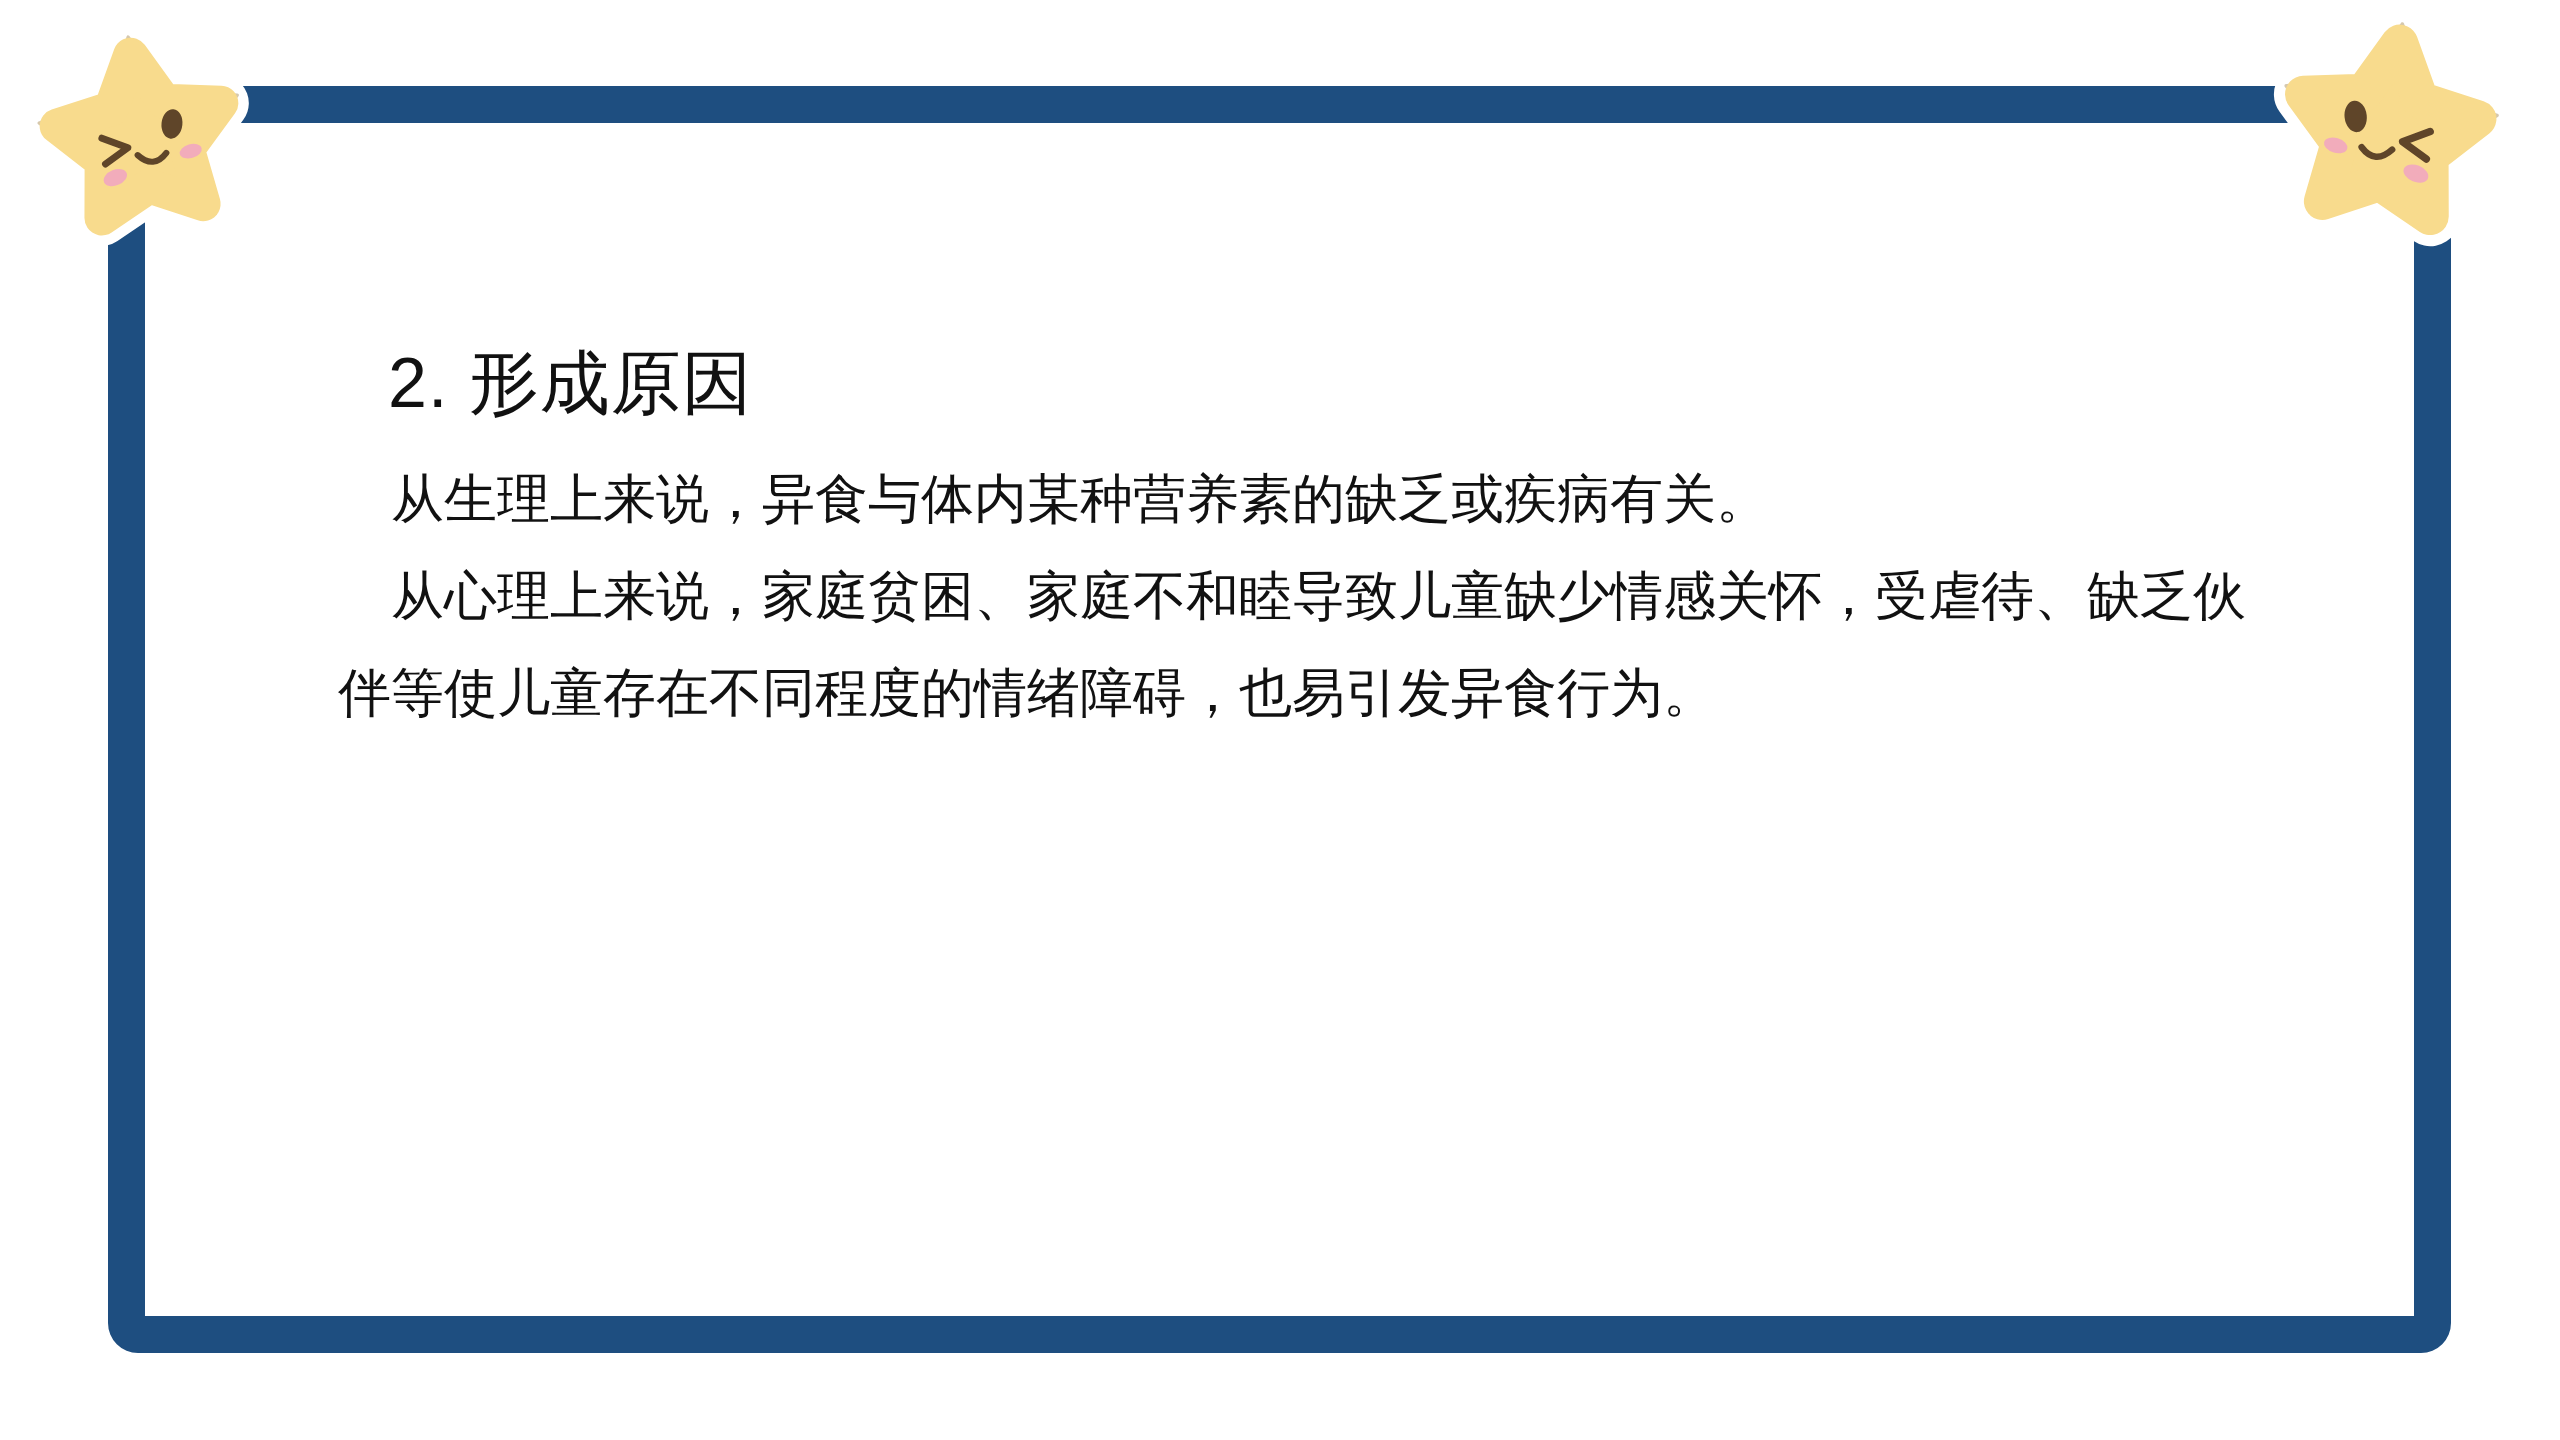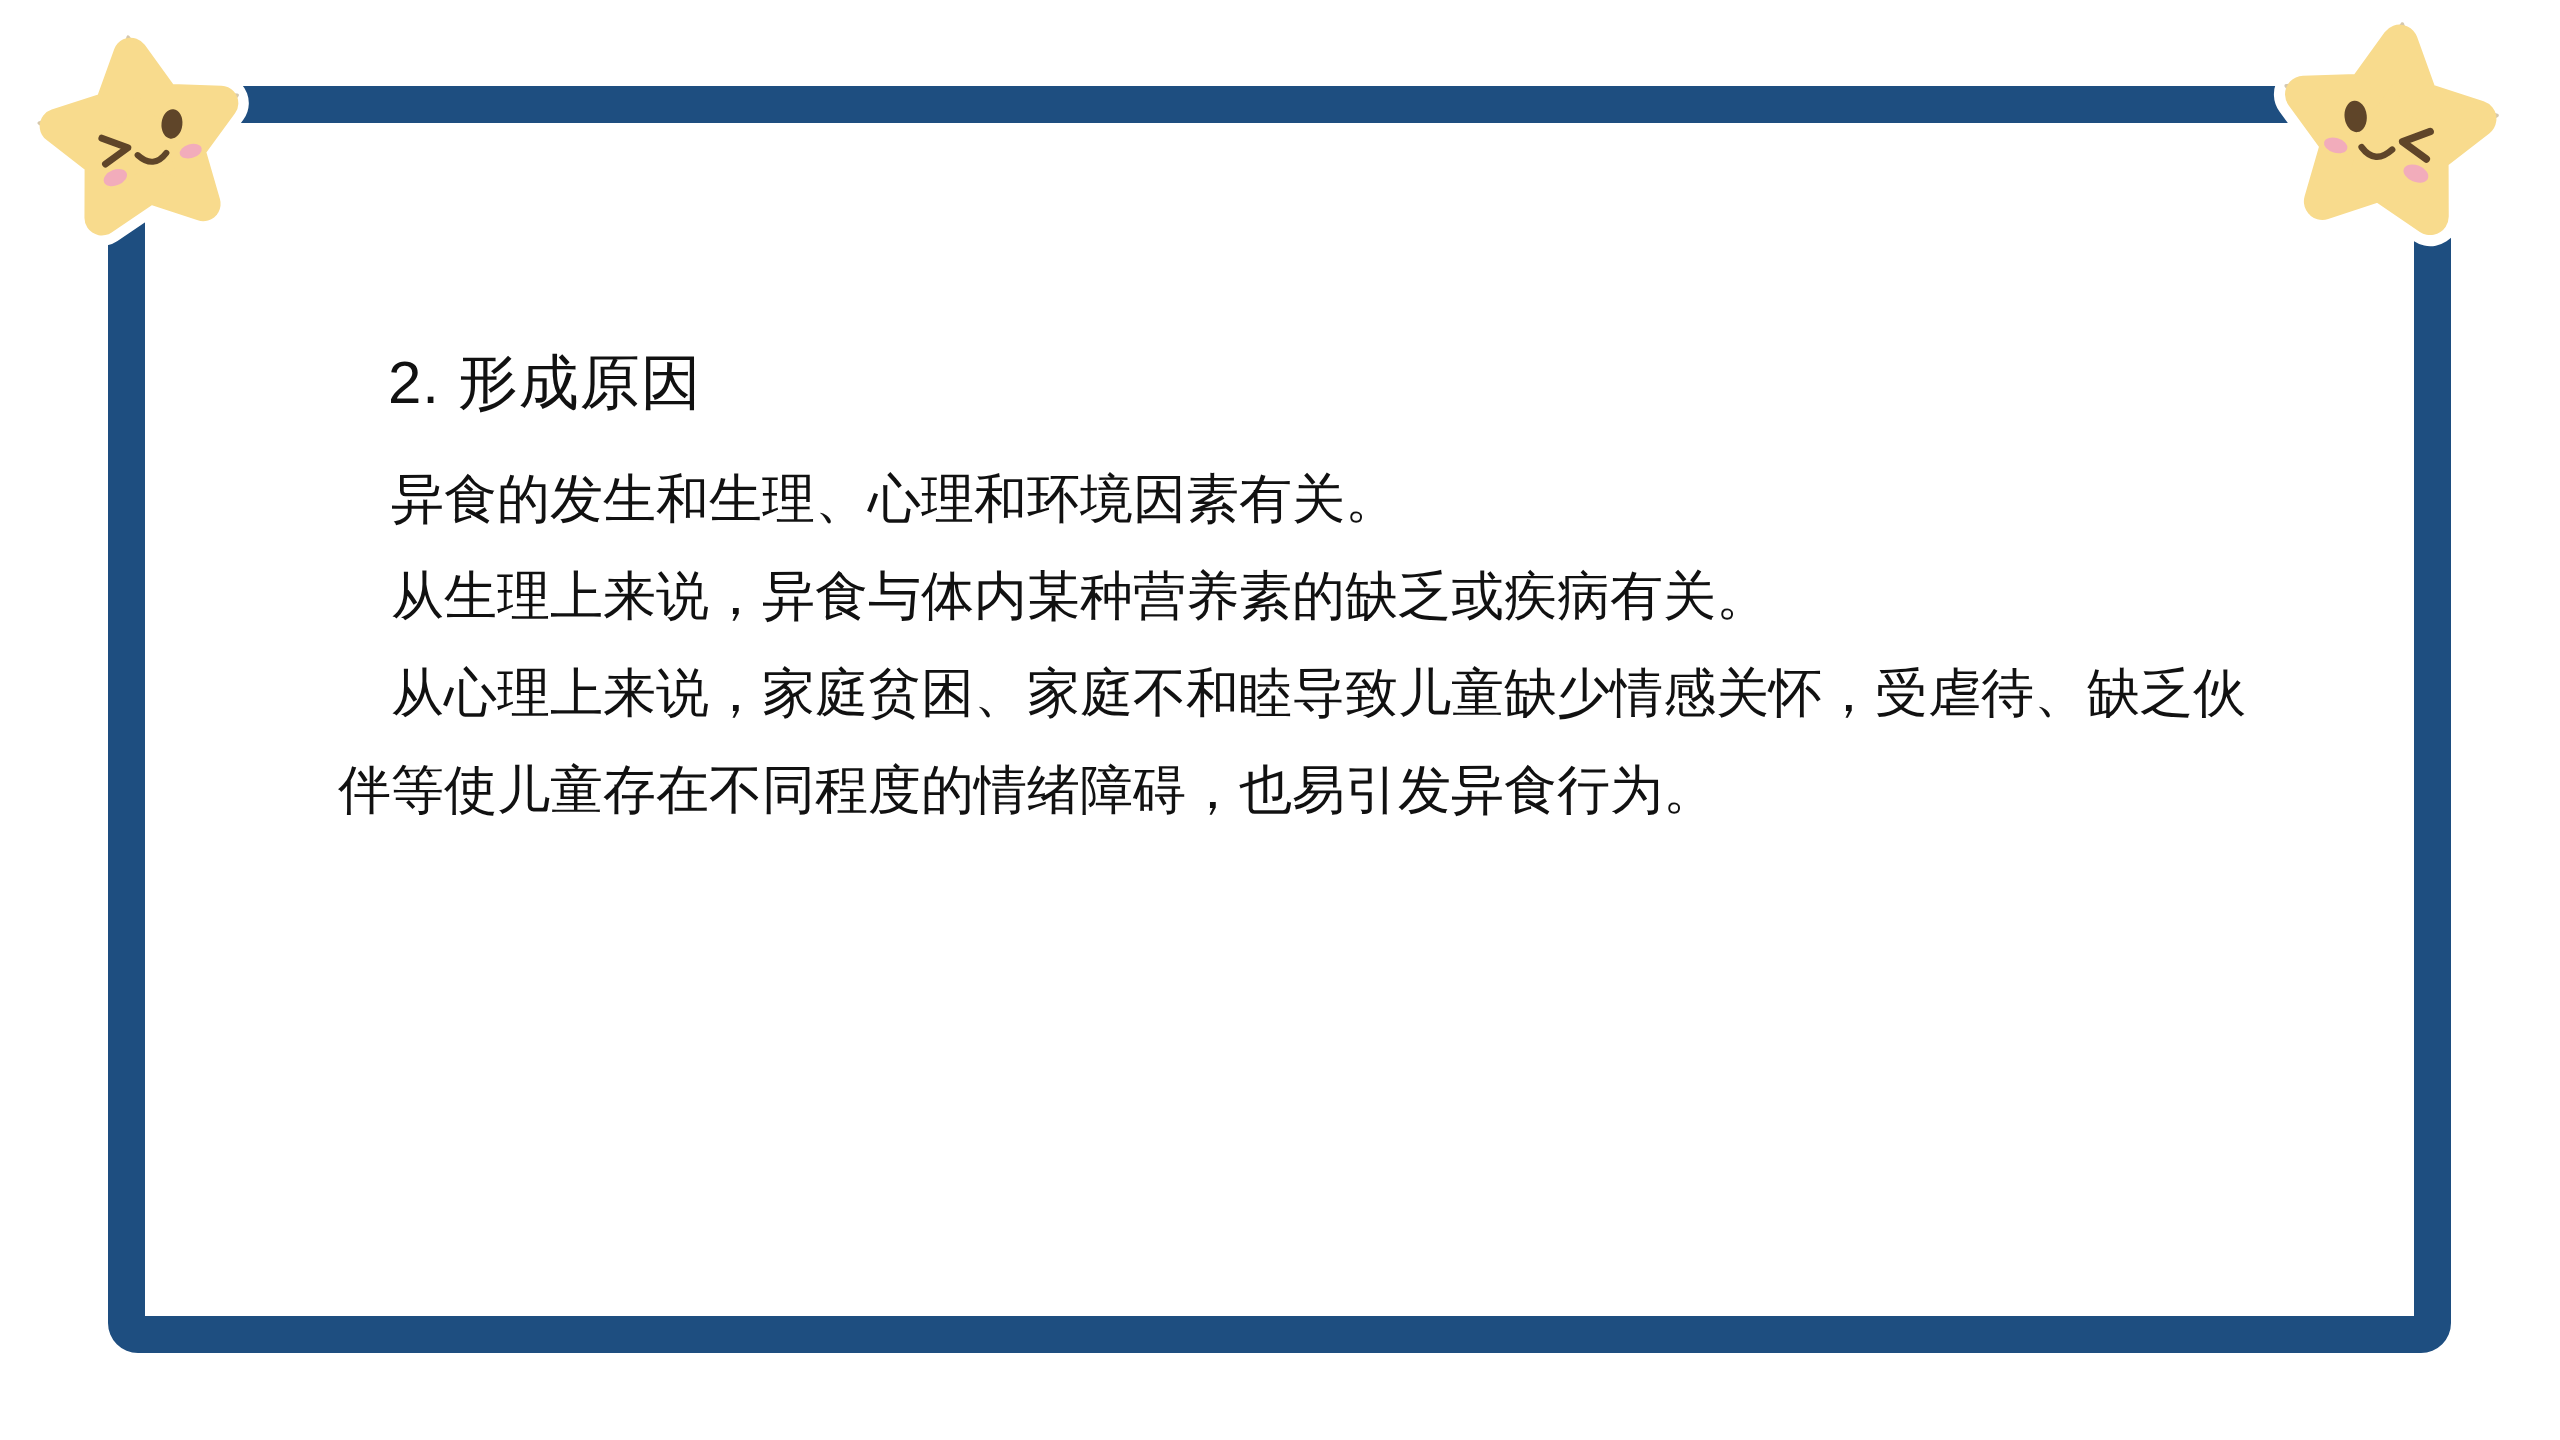--- a/index.html
+++ b/index.html
@@ -34,21 +34,21 @@
     border-radius:30px;
   }
   .content{
     position:absolute;
     left:338px;top:338px;
     width:1925px;
     color:var(--text-black);
   }
   .title{
     margin:0;
-    font-size:60px;
+    font-size:70px;
     font-weight:400;
     line-height:90px;
     text-indent:50px;
     letter-spacing:1px;
   }
   .paragraphs{margin-top:22px;}
   .para{
     margin:0;
     font-size:53px;
     line-height:97px;
@@ -94,19 +94,18 @@
 
   <svg class="star star-right" viewBox="-25 -25 270 270">
     <g transform="translate(220 0) scale(-1 1)">
       <use href="#kawaii-star"></use>
     </g>
   </svg>
 
   <div class="content">
     <h1 class="title">2. 形成原因</h1>
     <div class="paragraphs">
-      <p class="para">异食的发生和生理、心理和环境因素有关。</p>
       <p class="para">从生理上来说，异食与体内某种营养素的缺乏或疾病有关。</p>
       <p class="para">从心理上来说，家庭贫困、家庭不和睦导致儿童缺少情感关怀，受虐待、缺乏伙伴等使儿童存在不同程度的情绪障碍，也易引发异食行为。</p>
     </div>
   </div>
 
 </div>
 
 </body></html>

